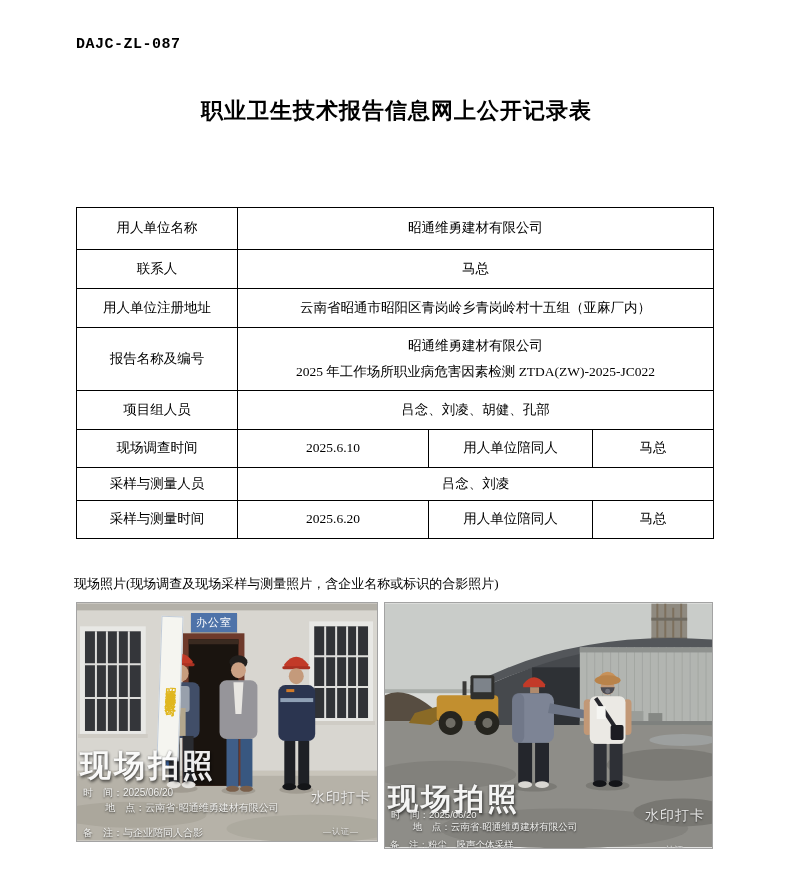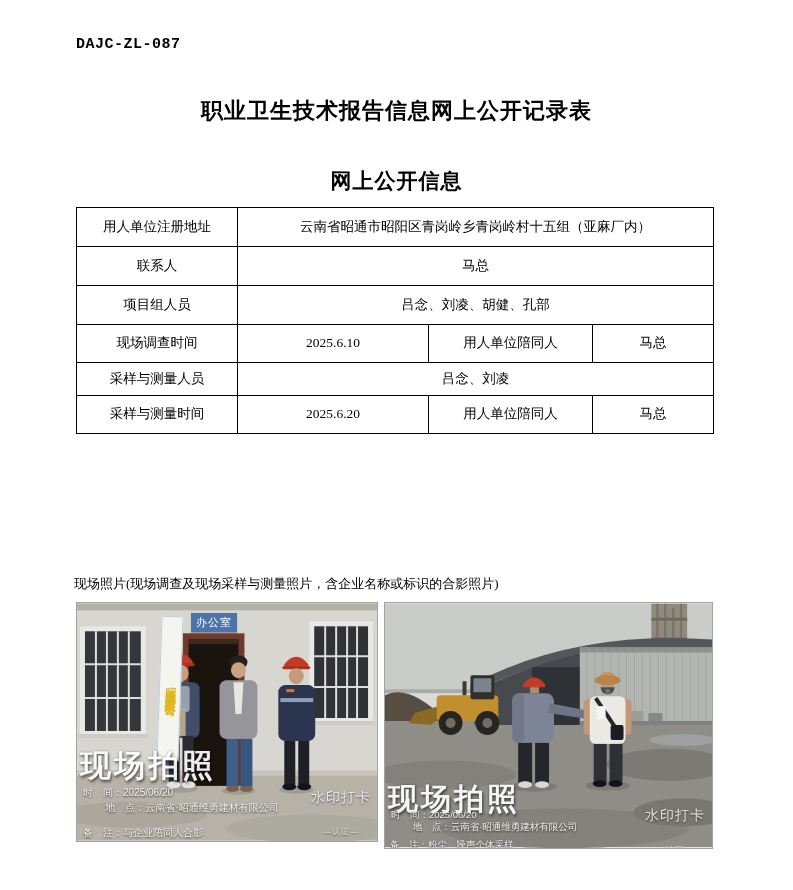--- a/index.html
+++ b/index.html
@@ -51,37 +51,47 @@
   .pr .wm-note{left:5px;top:236px;font-size:9.5px;}
   .pr .wm-stamp{right:7px;top:204px;}
 </style>
 </head>
 <body>
 
 <div class="page">
 
   <div class="doc-code">DAJC-ZL-087</div>
   <div class="title">职业卫生技术报告信息网上公开记录表</div>
-  <div class="subtitle">网上公开信息</div>
 
   <table class="info">
     <colgroup>
         <col style="width:161px">
         <col style="width:191px">
         <col style="width:164px">
         <col style="width:121px">
       </colgroup>
     <tbody>
+        <tr style="height:42px">
+      <td>用人单位名称</td>
+      <td colspan="3">昭通维勇建材有限公司</td>
+    </tr>
+    <tr style="height:39px">
+      <td>联系人</td>
+      <td colspan="3">马总</td>
+    </tr>
     <tr style="height:39px">
       <td>用人单位注册地址</td>
       <td colspan="3">云南省昭通市昭阳区青岗岭乡青岗岭村十五组（亚麻厂内）</td>
     </tr>
-    <tr style="height:39px">
-      <td>联系人</td>
-      <td colspan="3">马总</td>
+    <tr style="height:63px">
+      <td>报告名称及编号</td>
+      <td colspan="3" class="two-line">
+        <div>昭通维勇建材有限公司</div>
+        <div>2025 年工作场所职业病危害因素检测 ZTDA(ZW)-2025-JC022</div>
+      </td>
     </tr>
     <tr style="height:39px">
       <td>项目组人员</td>
       <td colspan="3">吕念、刘凌、胡健、孔部</td>
     </tr>
     <tr style="height:38px">
       <td>现场调查时间</td>
       <td>2025.6.10</td>
       <td>用人单位陪同人</td>
       <td>马总</td>

